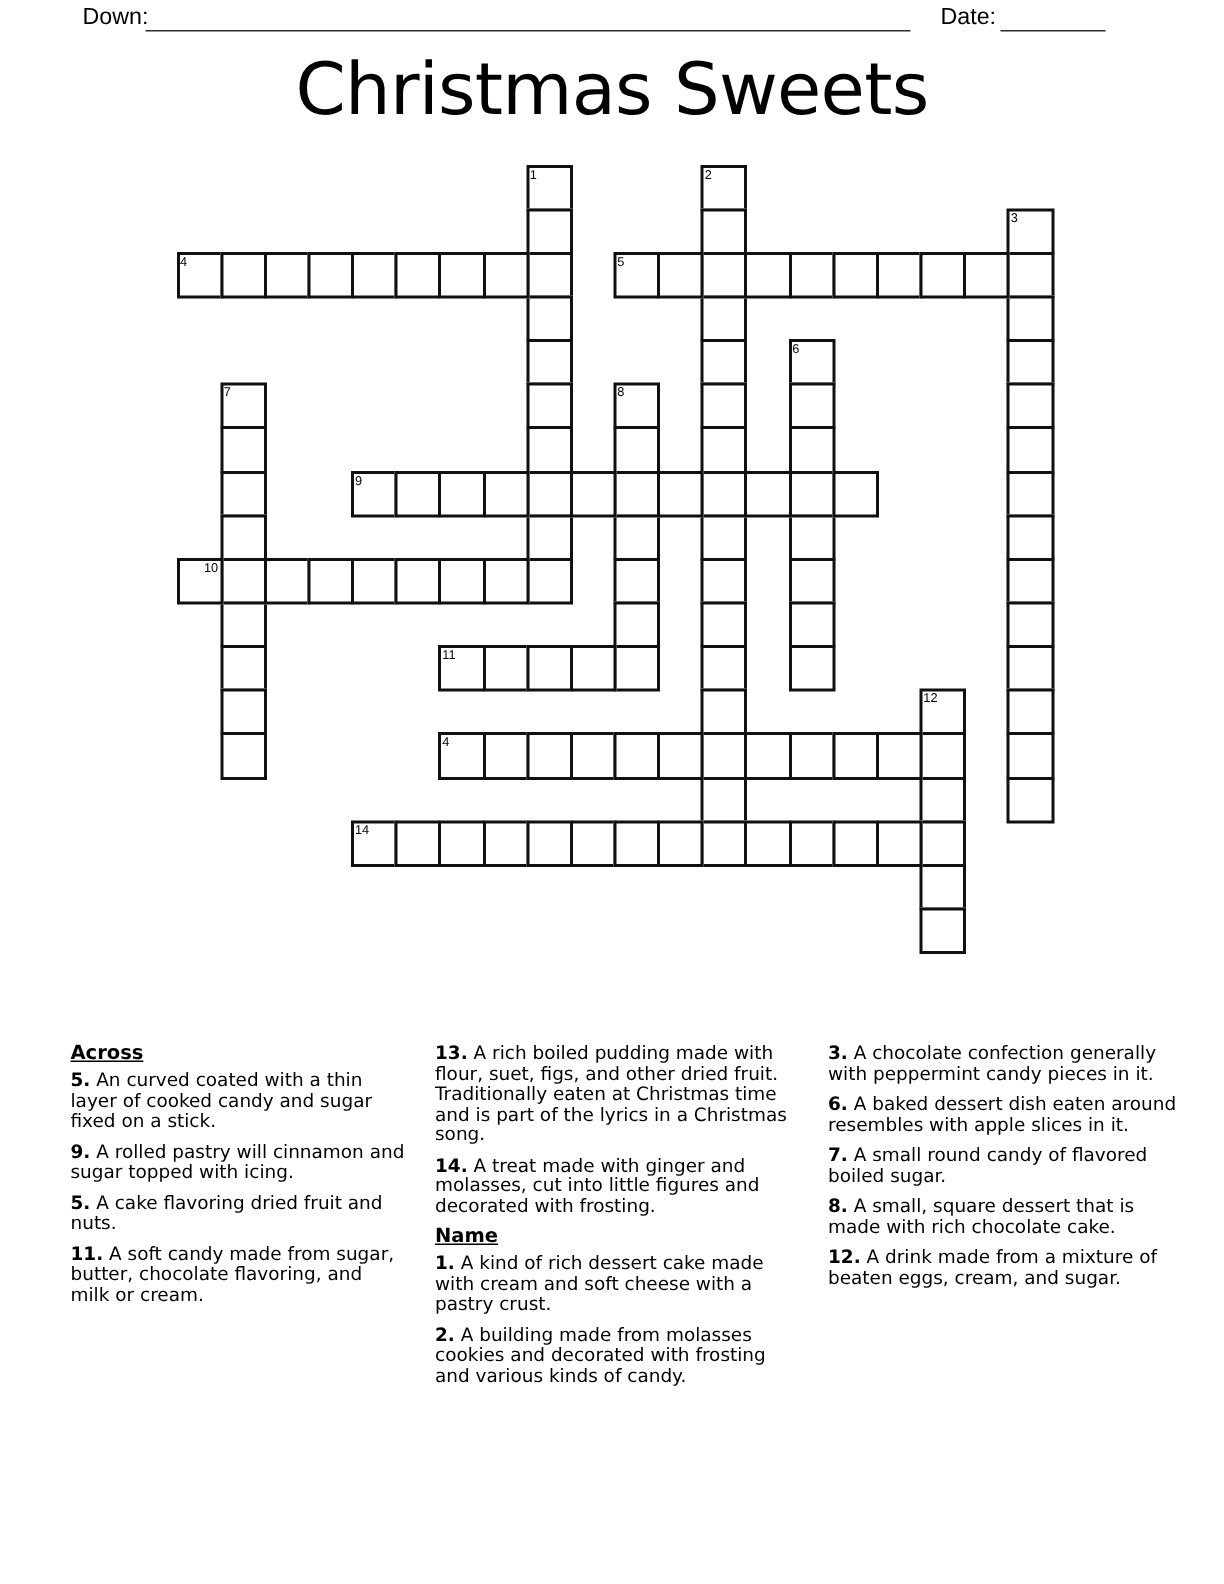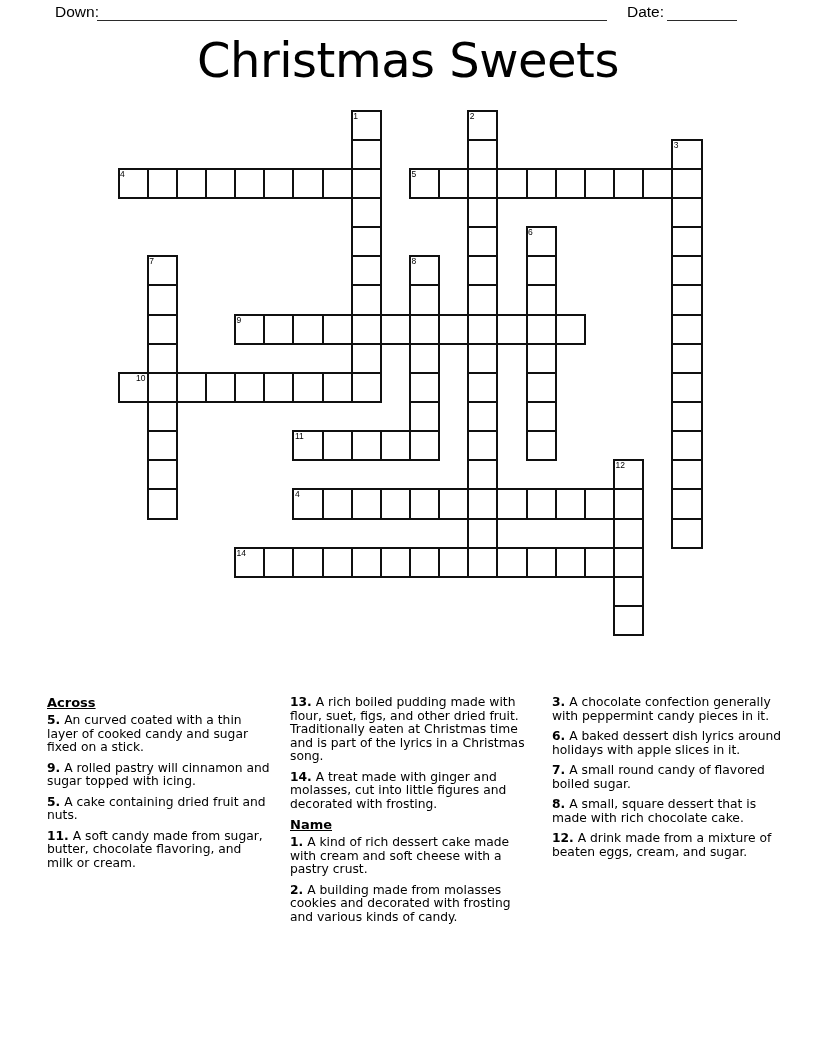--- a/index.html
+++ b/index.html
@@ -197,33 +197,33 @@
       <span class="cellnum" style="left: 294.9px; top: 432.15px;">11</span>
       <span class="cellnum" style="left: 615.55px; top: 461.3px;">12</span>
       <span class="cellnum" style="left: 294.9px; top: 490.45px;">4</span>
       <span class="cellnum" style="left: 236.6px; top: 548.75px;">14</span>
     </div>
 
   <div class="clue-col" id="clue-col-1">
     <p class="clue-heading">Across</p>
     <p class="clue"><span class="cnum">5.</span> <span>An curved coated with a thin layer of cooked candy and sugar fixed on a stick.</span></p>
     <p class="clue"><span class="cnum">9.</span> <span>A rolled pastry will cinnamon and sugar topped with icing.</span></p>
-    <p class="clue"><span class="cnum">5.</span> <span>A cake containing dried fruit and nuts.</span></p>
+    <p class="clue"><span class="cnum">5.</span> <span>A cake flavoring dried fruit and nuts.</span></p>
     <p class="clue"><span class="cnum">11.</span> <span>A soft candy made from sugar, butter, chocolate flavoring, and milk or cream.</span></p>
   </div>
 
   <div class="clue-col" id="clue-col-2">
     <p class="clue"><span class="cnum">13.</span> <span>A rich boiled pudding made with flour, suet, figs, and other dried fruit. Traditionally eaten at Christmas time and is part of the lyrics in a Christmas song.</span></p>
     <p class="clue"><span class="cnum">14.</span> <span>A treat made with ginger and molasses, cut into little figures and decorated with frosting.</span></p>
     <p class="clue-heading">Name</p>
     <p class="clue"><span class="cnum">1.</span> <span>A kind of rich dessert cake made with cream and soft cheese with a pastry crust.</span></p>
     <p class="clue"><span class="cnum">2.</span> <span>A building made from molasses cookies and decorated with frosting and various kinds of candy.</span></p>
   </div>
 
   <div class="clue-col" id="clue-col-3">
     <p class="clue"><span class="cnum">3.</span> <span>A chocolate confection generally with peppermint candy pieces in it.</span></p>
-    <p class="clue"><span class="cnum">6.</span> <span>A baked dessert dish lyrics around holidays with apple slices in it.</span></p>
+    <p class="clue"><span class="cnum">6.</span> <span>A baked dessert dish eaten around resembles with apple slices in it.</span></p>
     <p class="clue"><span class="cnum">7.</span> <span>A small round candy of flavored boiled sugar.</span></p>
     <p class="clue"><span class="cnum">8.</span> <span>A small, square dessert that is made with rich chocolate cake.</span></p>
     <p class="clue"><span class="cnum">12.</span> <span>A drink made from a mixture of beaten eggs, cream, and sugar.</span></p>
   </div>
 
 </div>
 
 </body></html>

